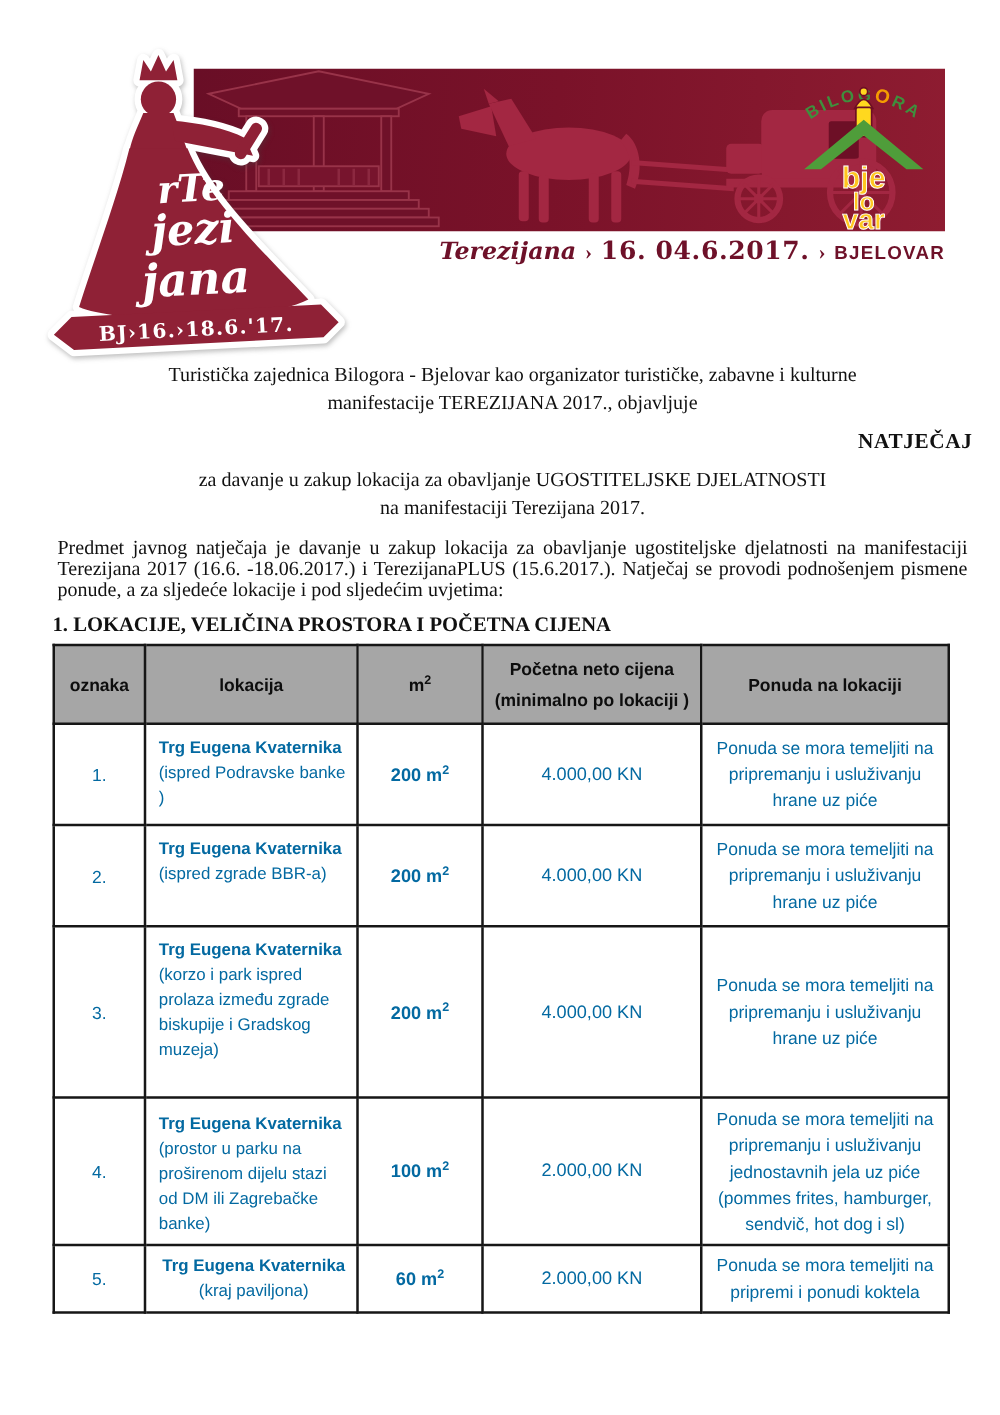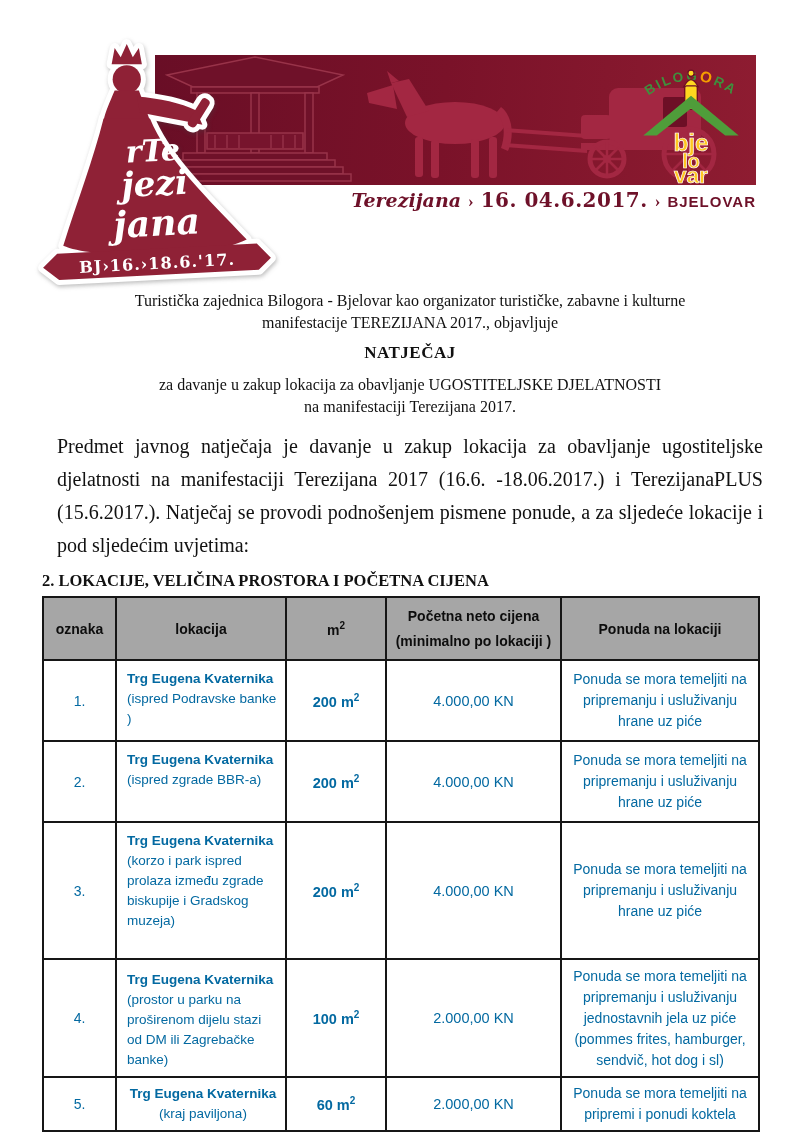--- a/index.html
+++ b/index.html
@@ -18,24 +18,24 @@
   .tagline{position:absolute;left:155px;top:188px;width:601px;display:flex;
            justify-content:flex-end;align-items:baseline;gap:7px;color:#6e1129;}
   .tag-brand{font-family:"DejaVu Serif",serif;font-style:italic;font-weight:bold;font-size:19px;}
   .tag-sep{font-weight:bold;font-size:17px;}
   .tag-dates{font-family:"DejaVu Serif",serif;font-weight:bold;font-size:20px;letter-spacing:.5px;}
   .tag-city{font-family:"Liberation Sans",sans-serif;font-weight:bold;font-size:15px;letter-spacing:1px;}
 
   
   .content{position:absolute;top:290px;left:42px;width:736px;}
   .intro-line{text-align:center;font-size:16px;line-height:22px;}
-  .doc-title{margin:10px 0 0;text-align:center;font-weight:bold;font-size:17px;line-height:18px;letter-spacing:.5px;}
+  .doc-title{margin:10px 0 0;text-align:right;font-weight:bold;font-size:17px;line-height:18px;letter-spacing:.5px;}
   .subtitle{margin:12px 0 0;text-align:center;font-size:16px;line-height:22px;}
   .subtitle .line{display:block;}
-  .para{margin:12px 15px 0;text-align:justify;font-size:20px;line-height:33px;}
+  .para{margin:12px 4px 0;text-align:justify;font-size:16px;line-height:17px;}
   .section-heading{margin:10px 0 0;font-weight:bold;font-size:16.5px;line-height:18px;}
 
   
   table.loc-table{margin-top:6px;border-collapse:collapse;table-layout:fixed;width:716px;
                   font-family:"Liberation Sans","DejaVu Sans",sans-serif;}
   .loc-table th,.loc-table td{border:2px solid #161616;overflow:hidden;}
   .loc-table thead tr{height:63px;}
   .loc-table thead th{background:#a6a6a6;font-size:14px;font-weight:bold;color:#0d0d0d;
                       text-align:center;vertical-align:middle;padding:2px 4px;}
   .hdr-price .l1{margin-bottom:9px;}
@@ -201,21 +201,21 @@
 
     <div class="doc-title">NATJEČAJ</div>
 
     <div class="subtitle">
       <span class="line">za davanje u zakup lokacija za obavljanje UGOSTITELJSKE DJELATNOSTI</span>
       <span class="line">na  manifestaciji Terezijana 2017.</span>
     </div>
 
     <div class="para">Predmet javnog natječaja je davanje u zakup lokacija za obavljanje ugostiteljske djelatnosti na manifestaciji Terezijana 2017 (16.6. -18.06.2017.) i TerezijanaPLUS (15.6.2017.). Natječaj se provodi podnošenjem pismene ponude, a za sljedeće lokacije i pod sljedećim uvjetima:</div>
 
-    <div class="section-heading">2. LOKACIJE, VELIČINA PROSTORA I POČETNA CIJENA</div>
+    <div class="section-heading">1. LOKACIJE, VELIČINA PROSTORA I POČETNA CIJENA</div>
 
     <table class="loc-table">
       <colgroup>
         <col style="width:73px">
           <col style="width:170px">
           <col style="width:100px">
         <col style="width:175px">
           <col style="width:198px">
       </colgroup>
       <thead>

